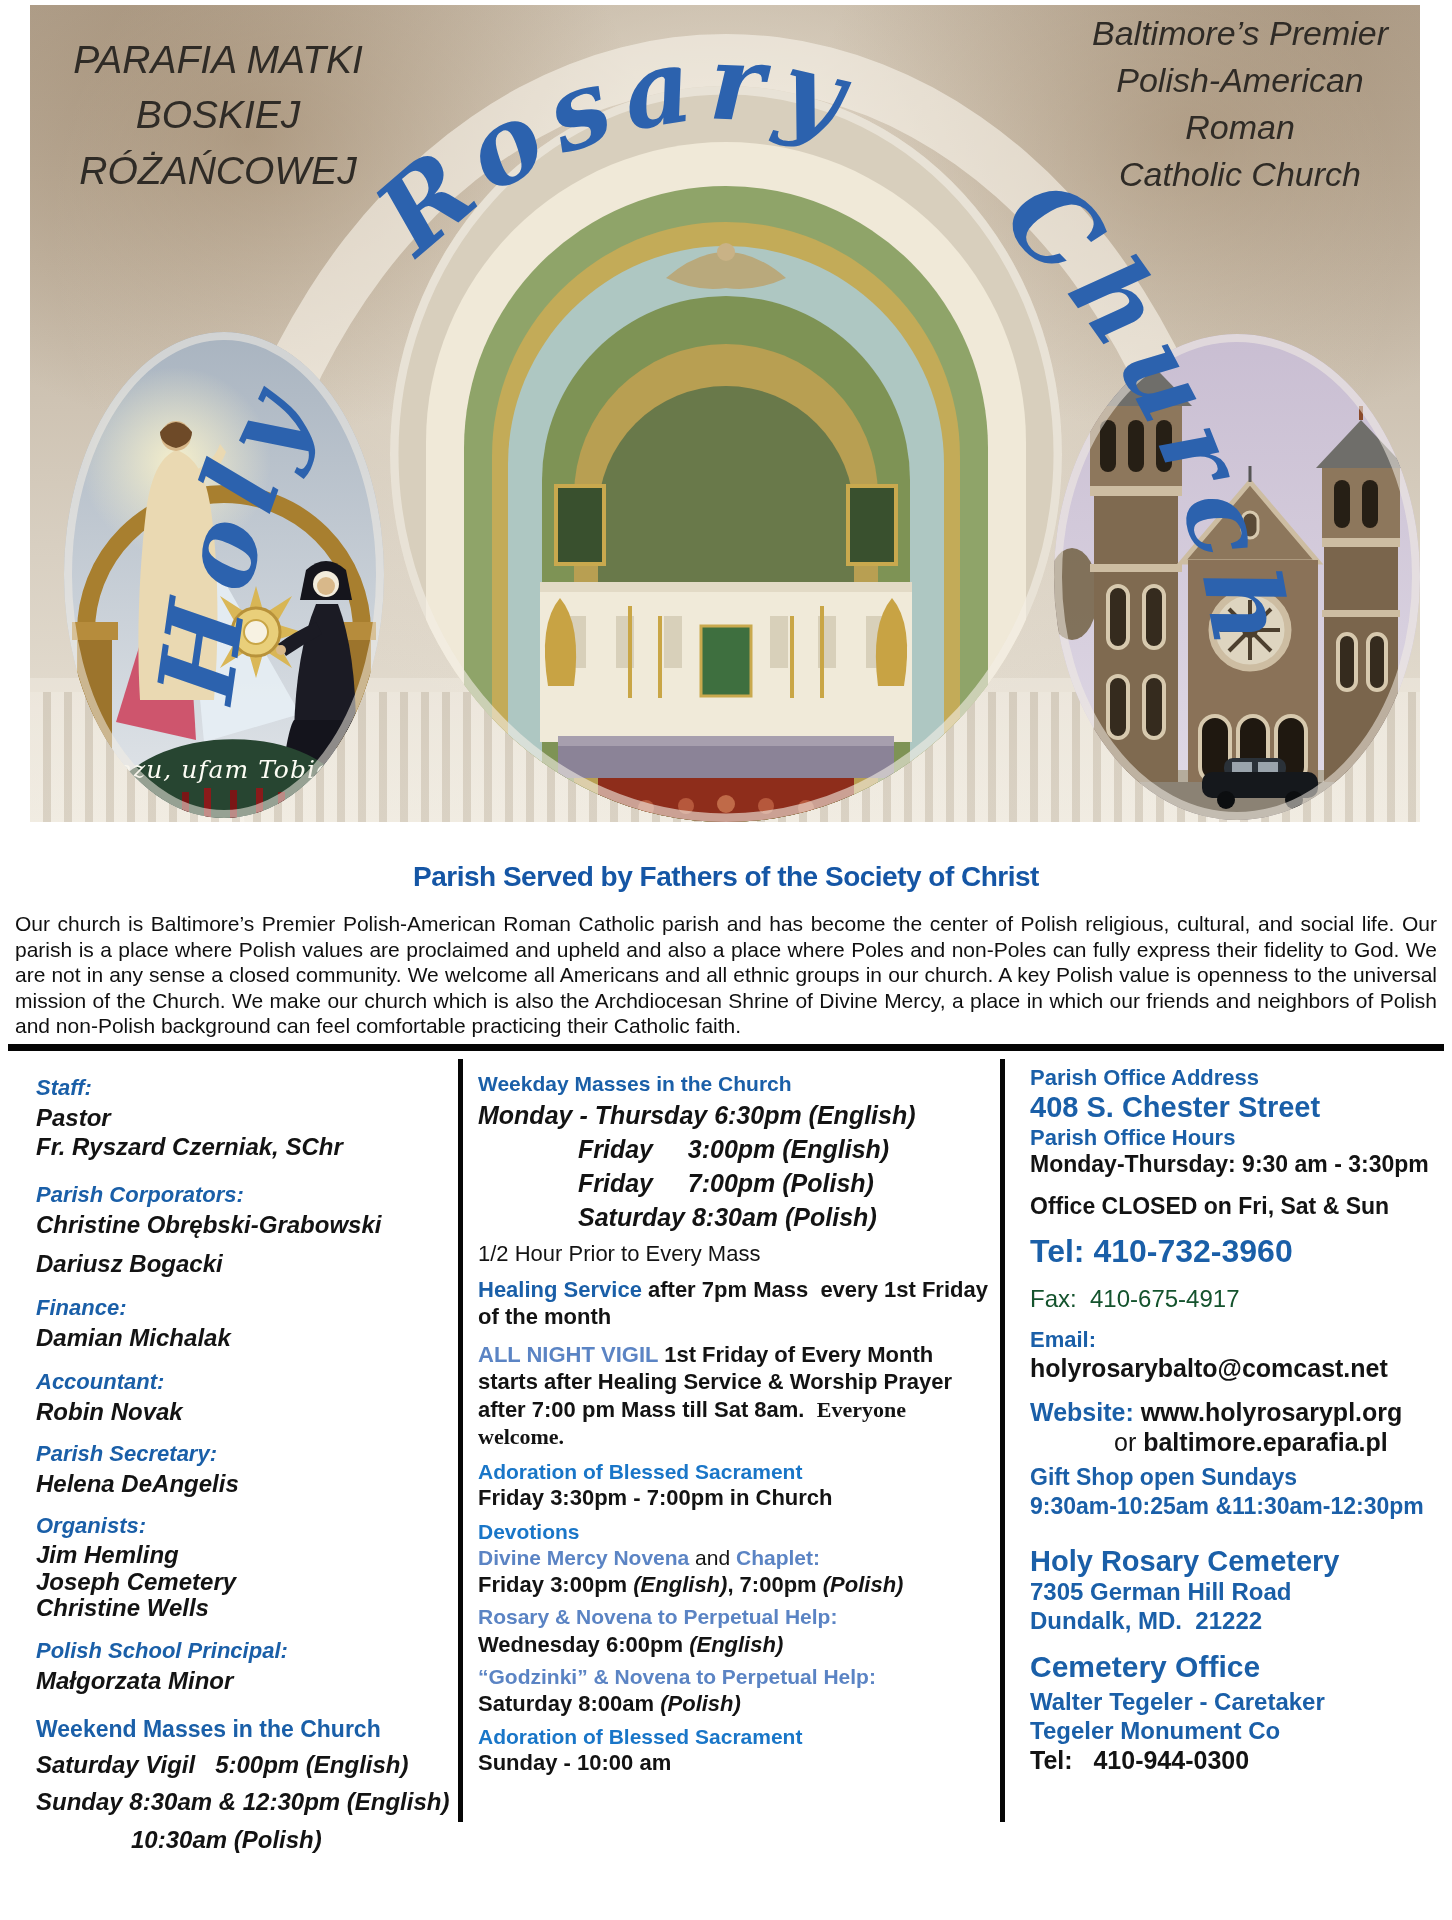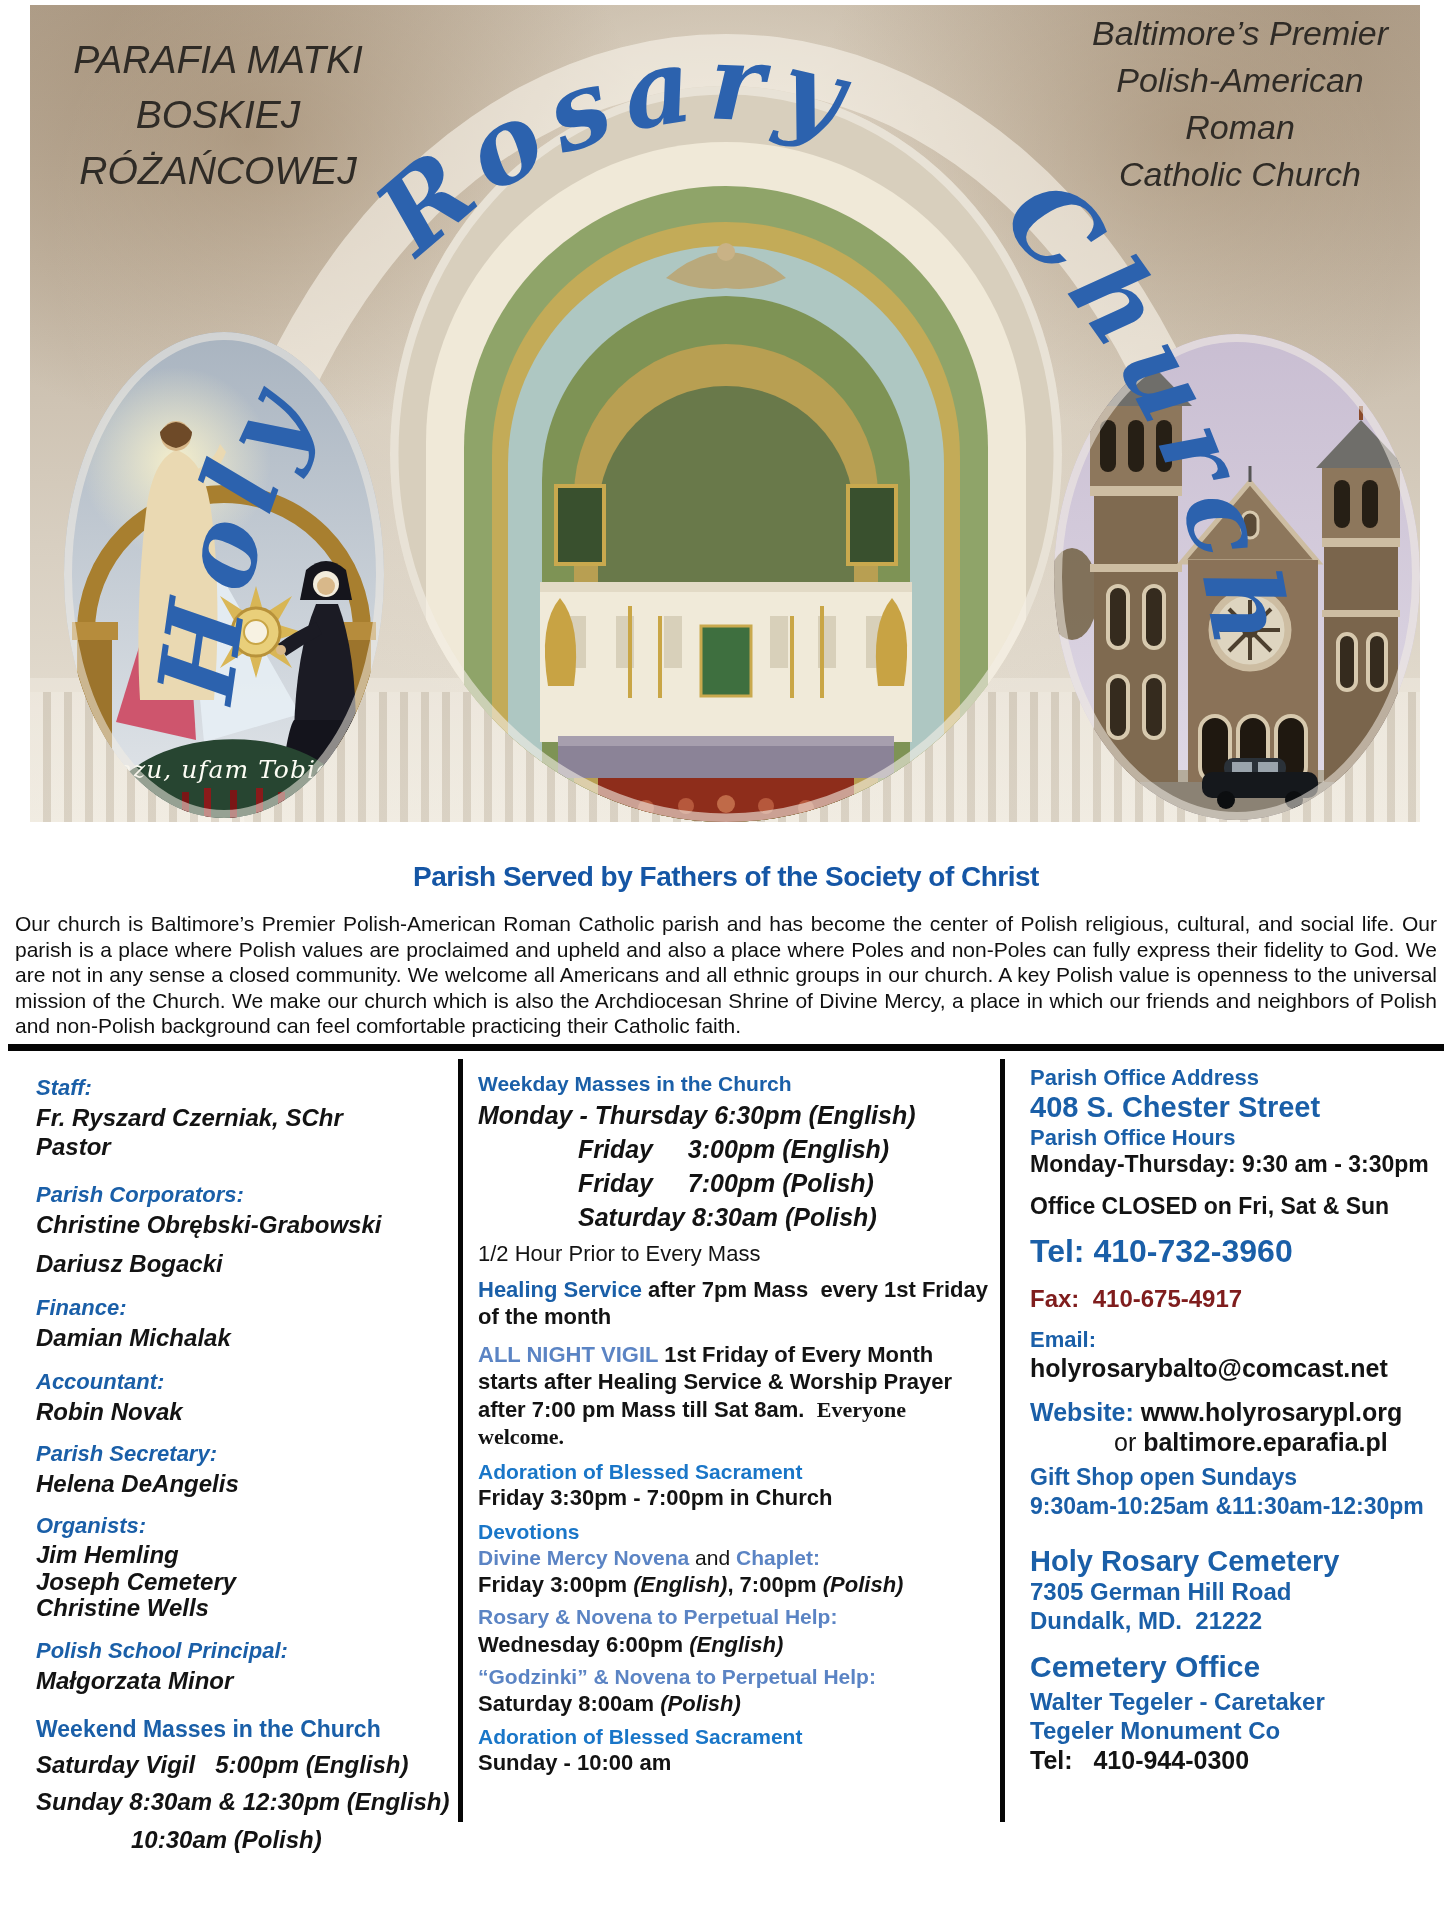--- a/index.html
+++ b/index.html
@@ -68,21 +68,21 @@
   .inlinelight{color:#5b84c4;}
   .andword{color:#131313;font-weight:normal;}
   .serifseg{font-family:"Liberation Serif",serif;font-weight:bold;}
   .mb6{margin-bottom:6px;} .mb8{margin-bottom:8px;} .mb10{margin-bottom:10px;} .mb2{margin-bottom:2px;}
 
   
   .rh{color:#1a5fa8;font-weight:bold;font-size:22px;line-height:1.2;}
   .rbig{color:#1a5fa8;font-weight:bold;font-size:29px;line-height:1.15;}
   .rtext{color:#131313;font-weight:bold;font-size:23px;line-height:1.2;}
   .rtel{color:#1a5fa8;font-weight:bold;font-size:32px;line-height:1.1;}
-  .rfax{color:#7f1d1d;font-weight:bold;font-size:24px;}
+  .rfax{color:#14532d;font-weight:normal;font-size:24px;}
   .rmail{color:#131313;font-weight:bold;font-size:25px;}
   .rweb{color:#131313;font-weight:bold;font-size:25px;line-height:1.2;}
   .rgift{color:#1a5fa8;font-weight:bold;font-size:23px;line-height:1.25;}
   .rcemh{color:#1a5fa8;font-weight:bold;font-size:29px;line-height:1.1;}
   .rcem{color:#1a5fa8;font-weight:bold;font-size:24px;line-height:1.2;}
   .rcoff{color:#1a5fa8;font-weight:bold;font-size:30px;line-height:1.15;}
   .rtel2{color:#131313;font-weight:bold;font-size:25px;}
   .orword{font-weight:normal;}
   .indent84{padding-left:84px;}
   .capL{font-family:"DejaVu Serif",serif;font-style:italic;fill:#fdfdf5;font-size:25px;letter-spacing:1px;}
@@ -314,22 +314,22 @@
   </div>
   <p class="intro-para">Our church is Baltimore’s Premier Polish-American Roman Catholic parish and has become the center of Polish religious, cultural, and social life. Our parish is a place where Polish values are proclaimed and upheld and also a place where Poles and non-Poles can fully express their fidelity to God. We are not in any sense a closed community. We welcome all Americans and all ethnic groups in our church. A key Polish value is openness to the universal mission of the Church. We make our church which is also the Archdiocesan Shrine of Divine Mercy,  a place in which our friends and neighbors of Polish and non-Polish background can feel comfortable practicing their Catholic faith.</p>
   <div class="rule"></div>
 
   <div class="cols">
     <div class="divider d1"></div>
     <div class="divider d2"></div>
 
     <div class="col col-left">
       <div class="lh">Staff:</div>
+      <div class="ln">Pastor</div>
       <div class="ln">Fr. Ryszard Czerniak, SChr</div>
-      <div class="ln">Pastor</div>
       <div class="gap20"></div>
       <div class="lh">Parish Corporators:</div>
       <div class="ln" style="margin-bottom:10px;">Christine Obrębski-Grabowski</div>
       <div class="ln">Dariusz Bogacki</div>
       <div class="gap16"></div>
       <div class="lh">Finance:</div>
       <div class="ln">Damian Michalak</div>
       <div class="gap16"></div>
       <div class="lh">Accountant:</div>
       <div class="ln">Robin Novak</div>

